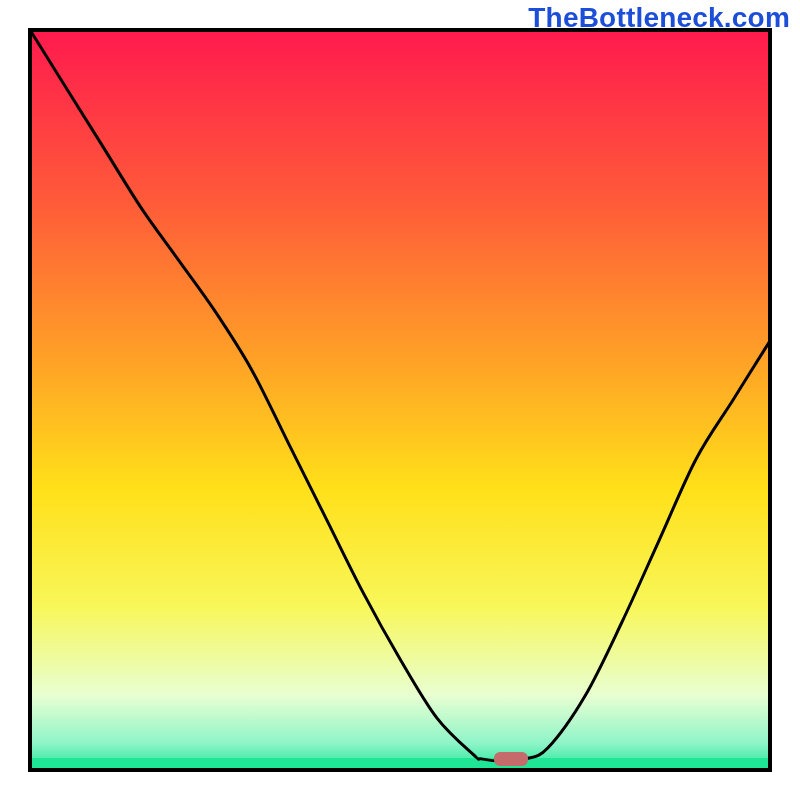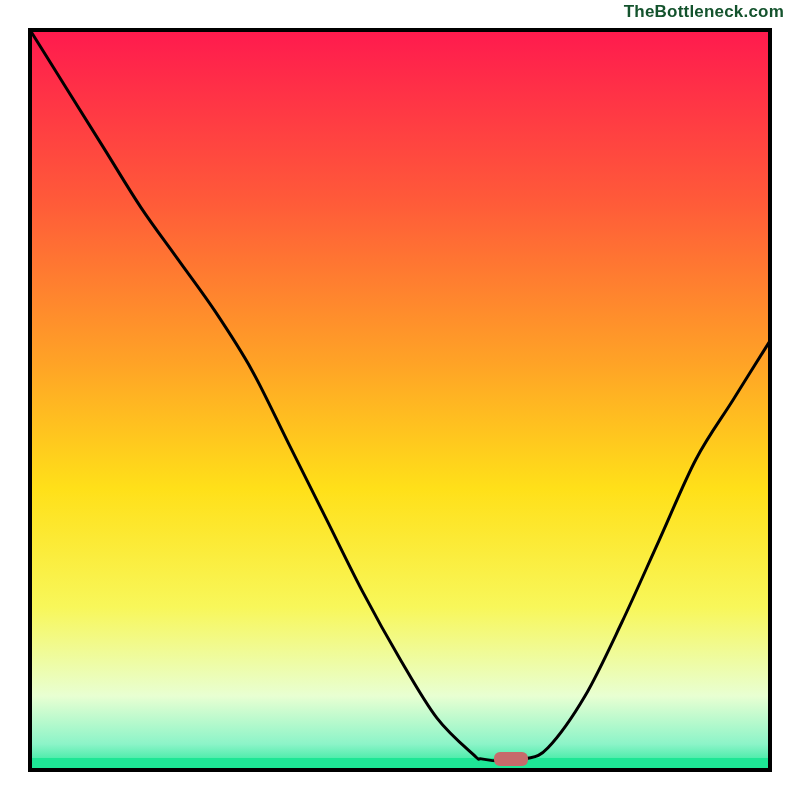--- a/index.html
+++ b/index.html
@@ -11,23 +11,23 @@
     font-family: Arial, Helvetica, sans-serif;
   }
   .stage {
     position: relative;
     width: 800px;
     height: 800px;
   }
   .watermark {
     position: absolute;
     top: 2px;
-    right: 16px;
-    color: #14532d;
-    font-size: 17px;
+    right: 10px;
+    color: #1d4ed8;
+    font-size: 28px;
     font-weight: 600;
     letter-spacing: 0.2px;
     z-index: 4;
   }
   svg.chart {
     position: absolute;
     top: 0;
     left: 0;
   }
 </style>

